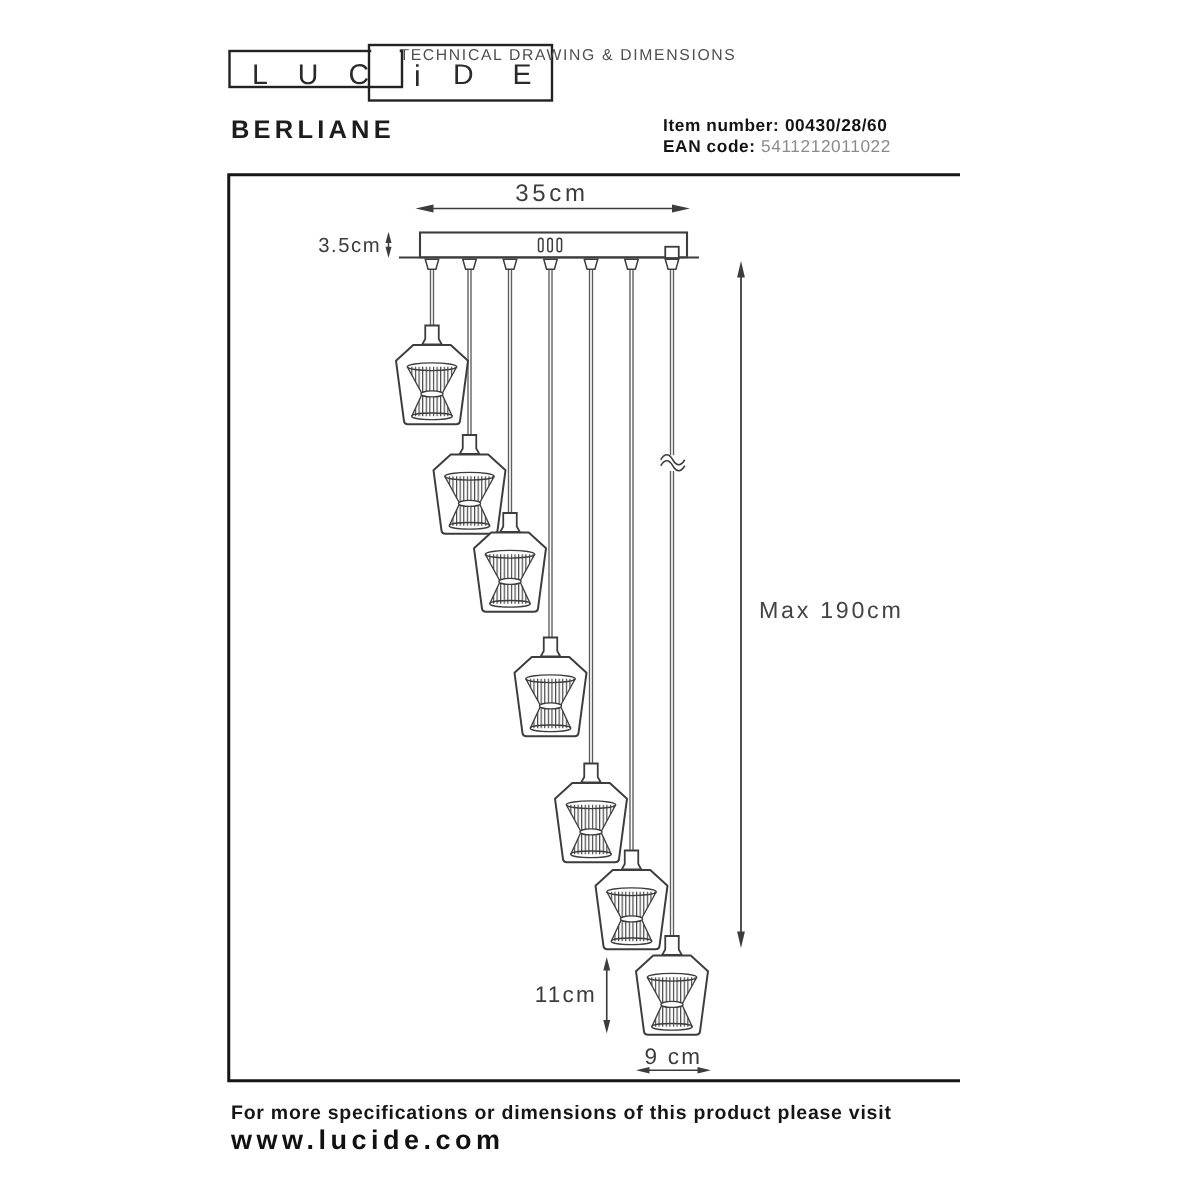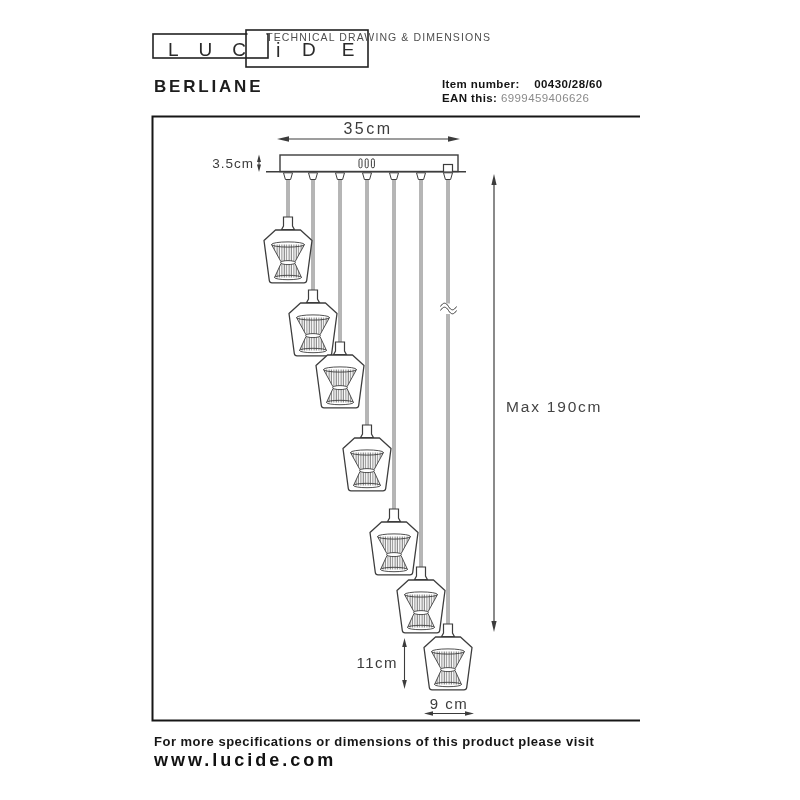--- a/index.html
+++ b/index.html
@@ -3,21 +3,21 @@
 <meta charset="utf-8">
 <style>
   html,body{margin:0;padding:0;background:#ffffff;}
   .page{position:relative;width:640px;height:800px;background:#fff;overflow:hidden;
         font-family:"Liberation Sans",sans-serif;color:#1d1d1d;}
   .abs{position:absolute;}
   .product-name{left:154px;top:77px;font-size:17px;font-weight:bold;letter-spacing:2.8px;color:#1d1d1d;}
   .doc-type{right:149px;top:31px;font-size:10.5px;letter-spacing:1.1px;color:#4f4f4f;}
   .meta-line{left:394px;font-size:11.5px;letter-spacing:.4px;color:#141414;}
   .meta-line .lbl{font-weight:bold;margin-left:48px;}
-  .meta-line .val-bold{font-weight:bold;margin-left:11px;}
+  .meta-line .val-bold{font-weight:bold;}
   .meta-line .val-gray{color:#8a8a8a;font-weight:normal;}
   .footer-note{left:154px;top:734px;font-size:13px;font-weight:bold;letter-spacing:.5px;color:#161616;}
   .footer-site{left:154px;top:750px;font-size:18px;font-weight:bold;letter-spacing:3px;color:#111;}
   .logo{left:152px;top:26px;}
   .drawing{left:0;top:0;}
   svg text{font-family:"Liberation Sans",sans-serif;}
 </style>
 </head>
 <body>
 
@@ -33,22 +33,22 @@
   </svg>
 
   <div class="abs product-name">BERLIANE</div>
   <div class="abs doc-type">TECHNICAL DRAWING &amp; DIMENSIONS</div>
 
   <div class="abs meta-line" style="top:78px;">
     <span class="lbl">Item number:</span>
     <span class="val-bold">00430/28/60</span>
   </div>
   <div class="abs meta-line" style="top:92px;">
-    <span class="lbl">EAN this:</span>
-    <span class="val-gray">6999459406626</span>
+    <span class="lbl">EAN code:</span>
+    <span class="val-gray">5411212011022</span>
   </div>
 
   <svg class="drawing abs" width="800" height="800" viewBox="0 0 800 800">
     <defs>
       <pattern id="hatch" width="2.4" height="4" patternUnits="userSpaceOnUse">
         <line x1="1" y1="0" x2="1" y2="4" stroke="#3d3d3d" stroke-width="0.75"></line>
       </pattern>
       <g id="pendant">
         <path d="M -4.5 0 H 4.5 V 9 L 6.5 12.6 H -6.5 L -4.5 9 Z" fill="#fff" stroke="#3d3d3d" stroke-width="1.2"></path>
         <path d="M -12.5 13 H 12.5 L 24 23.5 L 18.7 63.5 Q 18.4 65.8 16 65.8 H -16 Q -18.4 65.8 -18.7 63.5 L -24 23.5 Z" fill="#fff" stroke="#3d3d3d" stroke-width="1.3" stroke-linejoin="round"></path>

